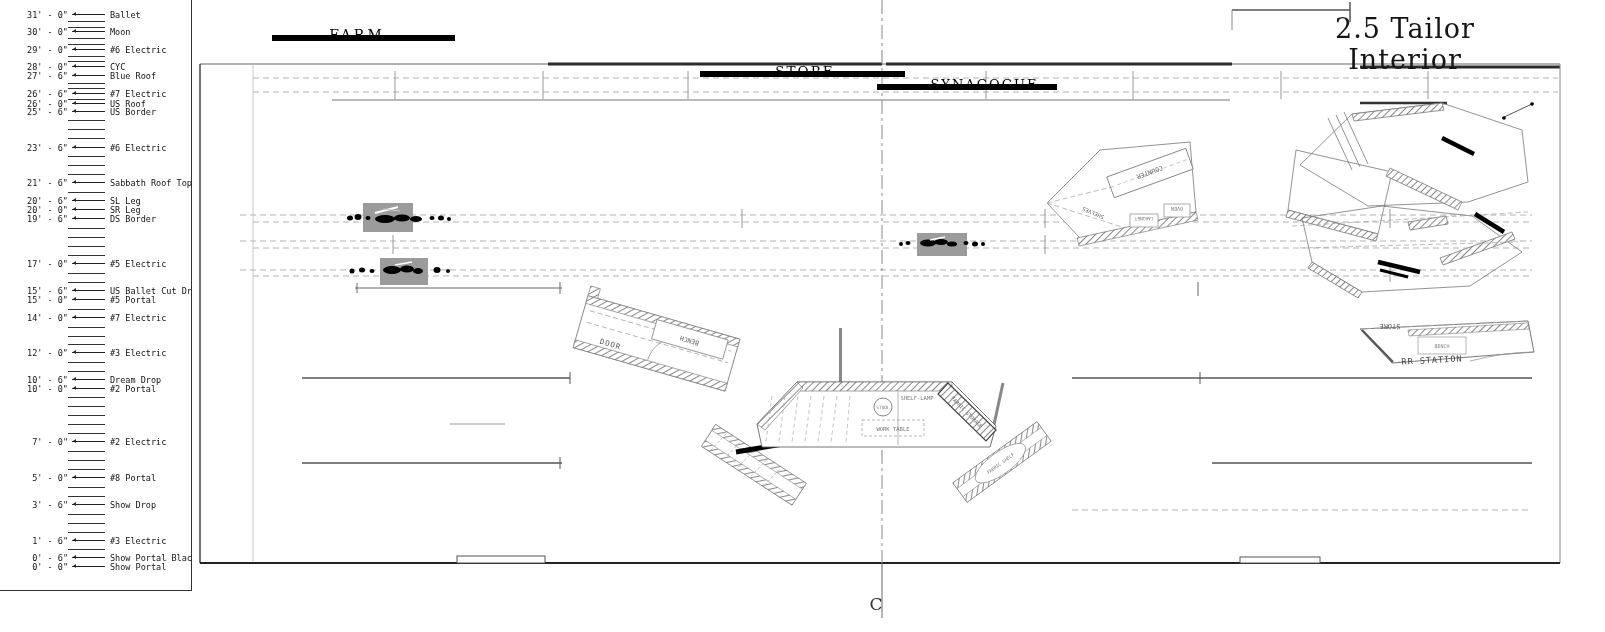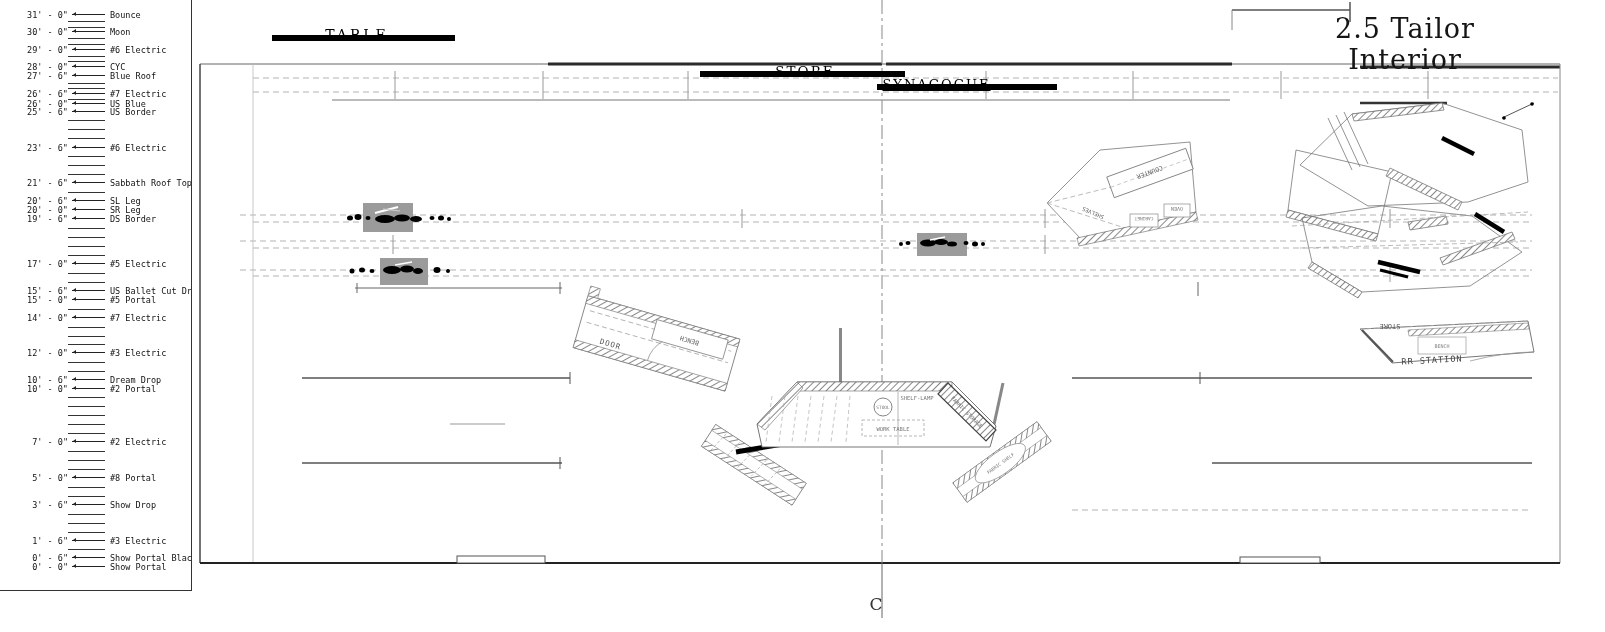--- a/index.html
+++ b/index.html
@@ -21,38 +21,38 @@
 
   
   .scene-bar{position:absolute;background:#000;z-index:8;}
   .scene-text{position:absolute;text-align:center;font-family:"DejaVu Serif",serif;
               color:#000;z-index:9;}
   #farm-bar{left:272px;top:35px;width:183px;height:6px;}
   #farm-text{left:297px;top:27px;width:120px;font-size:14px;letter-spacing:3px;}
   #town-bar{left:700px;top:71px;width:205px;height:6px;}
   #town-text{left:745px;top:63px;width:120px;font-size:13.5px;letter-spacing:2px;}
   #synagogue-bar{left:877px;top:84px;width:180px;height:6px;}
-  #synagogue-text{left:844px;top:77px;width:185px;font-size:13px;letter-spacing:2px;text-decoration:underline;}
+  #synagogue-text{left:892px;top:77px;width:185px;font-size:13px;letter-spacing:2px;}
 
   
   #sheet-title{position:absolute;left:1285px;top:13px;width:240px;text-align:center;
                font-family:"DejaVu Serif",serif;font-size:27px;color:#151515;
                letter-spacing:1px;z-index:9;}
 
   #plan-svg{position:absolute;left:0;top:0;z-index:2;}
 </style>
 </head>
 <body>
 
 <div id="sidebar">
   <div id="lineset-rows">
       <div class="ls-row" style="top: 10px;">
         <span class="ls-h">31' - 0"</span>
         <span class="ls-line"></span>
-        <span class="ls-label">Bounce</span>
+        <span class="ls-label">Ballet</span>
       </div>
       <div class="ls-row" style="top: 27px;">
         <span class="ls-h">30' - 0"</span>
         <span class="ls-line"></span>
         <span class="ls-label">Moon</span>
       </div>
       <div class="ls-row" style="top: 45px;">
         <span class="ls-h">29' - 0"</span>
         <span class="ls-line"></span>
         <span class="ls-label">#6 Electric</span>
@@ -68,21 +68,21 @@
         <span class="ls-label">Blue Roof</span>
       </div>
       <div class="ls-row" style="top: 89px;">
         <span class="ls-h">26' - 6"</span>
         <span class="ls-line"></span>
         <span class="ls-label">#7 Electric</span>
       </div>
       <div class="ls-row" style="top: 99px;">
         <span class="ls-h">26' - 0"</span>
         <span class="ls-line"></span>
-        <span class="ls-label">US Blue</span>
+        <span class="ls-label">US Roof</span>
       </div>
       <div class="ls-row" style="top: 107px;">
         <span class="ls-h">25' - 6"</span>
         <span class="ls-line"></span>
         <span class="ls-label">US Border</span>
       </div>
       <div class="ls-row" style="top: 143px;">
         <span class="ls-h">23' - 6"</span>
         <span class="ls-line"></span>
         <span class="ls-label">#6 Electric</span>
@@ -434,19 +434,19 @@
     <line x1="1362" y1="330" x2="1393" y2="362" stroke="#555" stroke-width="2"></line>
     <rect x="1418" y="337" width="48" height="17" fill="#fff" stroke="#999" stroke-width="0.7"></rect>
     <text x="1442" y="348" text-anchor="middle" font-family="DejaVu Sans Mono,monospace" font-size="5" fill="#888">BENCH</text>
     <text x="1390" y="330" text-anchor="middle" font-family="DejaVu Sans Mono,monospace" font-size="7" fill="#555" transform="rotate(180 1390 327)">STORE</text>
     <text x="1432" y="363" text-anchor="middle" font-family="DejaVu Sans Mono,monospace" font-size="8.5" fill="#444" letter-spacing="1" transform="rotate(-3 1432 361)">RR STATION</text>
     <path d="M1470,361 Q1505,352 1534,352" fill="none" stroke="#999" stroke-width="0.8"></path>
   </g>
 </svg>
 
 <div class="scene-bar" id="farm-bar"></div>
-<div class="scene-text" id="farm-text">TABLE</div>
+<div class="scene-text" id="farm-text">FARM</div>
 <div class="scene-bar" id="town-bar"></div>
 <div class="scene-text" id="town-text">STORE</div>
 <div class="scene-bar" id="synagogue-bar"></div>
 <div class="scene-text" id="synagogue-text">SYNAGOGUE</div>
 
 <div id="sheet-title">2.5 Tailor Interior</div>
 
 </body></html>

